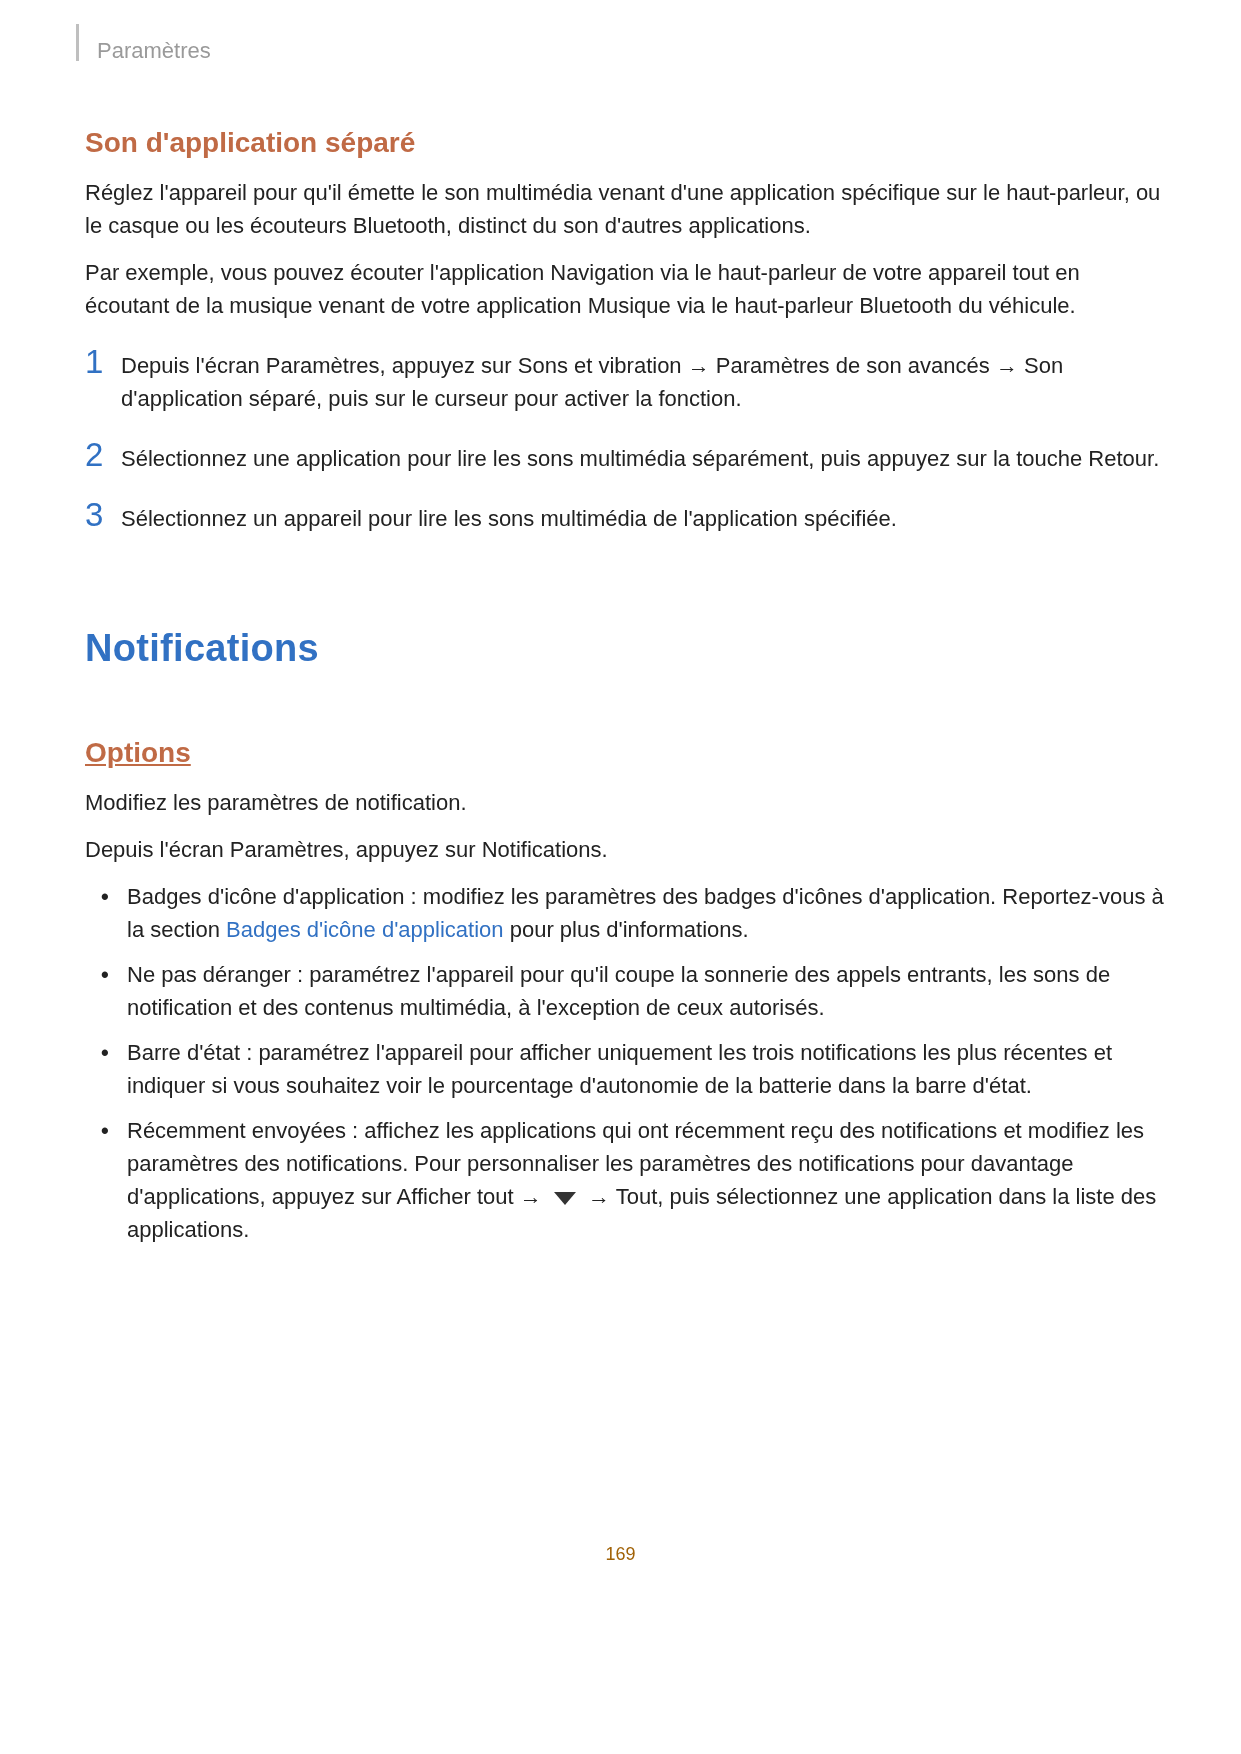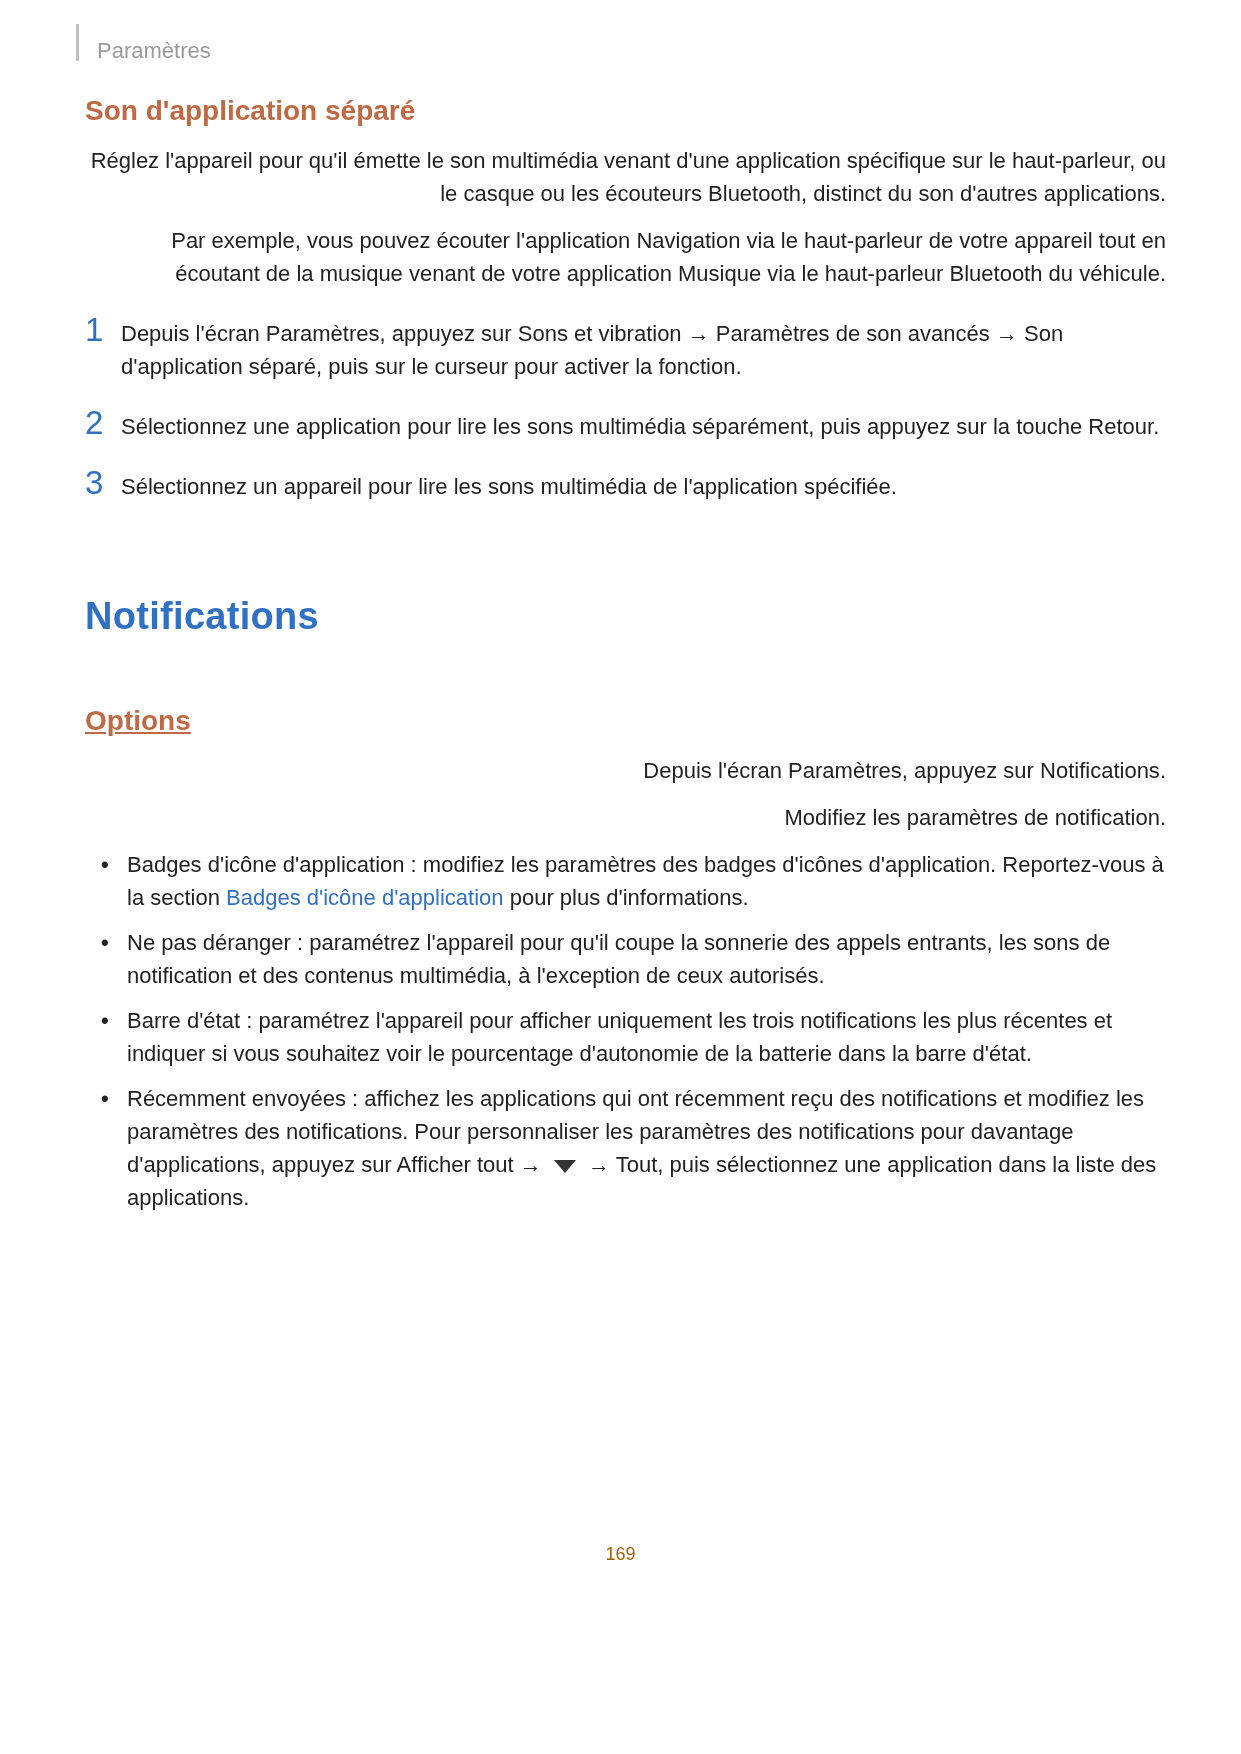--- a/index.html
+++ b/index.html
@@ -24,41 +24,40 @@
     height: 37px;
     background: #bfbfbf;
   }
   .breadcrumb {
     color: #9a9a9a;
     font-size: 22px;
     margin-left: 12px;
     margin-top: 3px;
   }
   .content {
-    margin-top: 26px;
+    margin-top: 58px;
     font-size: 22px;
     line-height: 1.5;
     color: #222;
   }
   .h3 {
     color: #c06a45;
     font-weight: 700;
     font-size: 28px;
     margin: 0 0 12px 0;
   }
   .h2 {
     color: #3171c3;
     font-weight: 700;
     font-size: 38px;
     margin: 85px 0 0 0;
     letter-spacing: 0.3px;
   }
   .para {
     margin: 0 0 14px 0;
-    text-align: right;
   }
   .ol {
     list-style: none;
     padding: 0;
     margin: 10px 0 0 0;
   }
   .ol-item {
     display: flex;
     align-items: flex-start;
     margin: 22px 0 0 0;
@@ -150,25 +149,25 @@
       <li class="ol-item">
         <span class="ol-num">3</span>
         <span class="ol-body">Sélectionnez un appareil pour lire les sons multimédia de l'application spécifiée.</span>
       </li>
     </ol>
 
     <h2 class="h2">Notifications</h2>
 
     <h3 class="h3" style="margin-top:55px;text-decoration:underline;">Options</h3>
 
+    <p class="para">Modifiez les paramètres de notification.</p>
+
     <p class="para">
       <span>Depuis l'écran Paramètres, appuyez sur </span><span class="bold">Notifications</span><span>.</span>
     </p>
-
-    <p class="para">Modifiez les paramètres de notification.</p>
 
     <ul class="ul">
       <li class="ul-item">
         <span class="ul-dot">•</span>
         <span class="ul-body">
           <span class="bold">Badges d'icône d'application</span><span> : modifiez les paramètres des badges d'icônes d'application. Reportez-vous à la section </span><span class="link">Badges d'icône d'application</span><span> pour plus d'informations.</span>
         </span>
       </li>
       <li class="ul-item">
         <span class="ul-dot">•</span>

